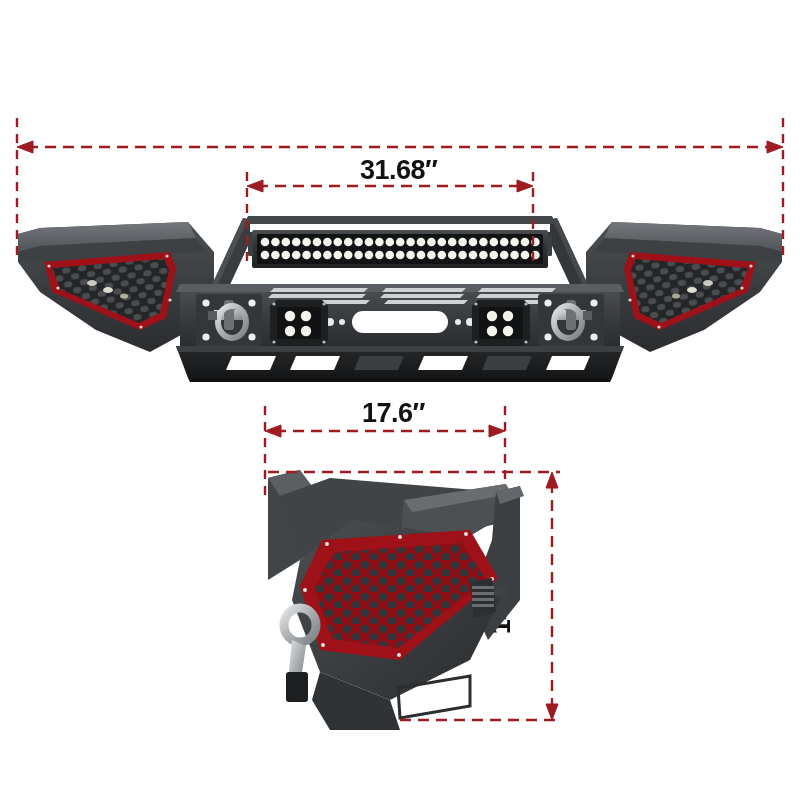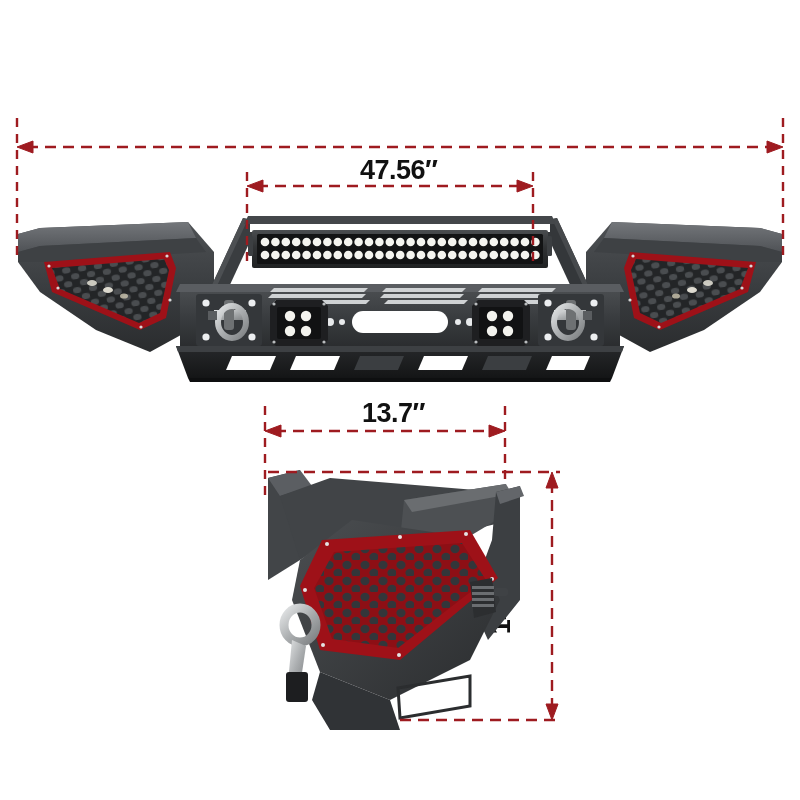--- a/index.html
+++ b/index.html
@@ -16,23 +16,23 @@
   }
   .vert{transform-origin:50% 50%;transform:rotate(-90deg);}
   svg.layer{position:absolute;left:0;top:0;width:800px;height:800px;}
 </style>
 </head>
 <body>
 
 <div id="stage">
 
 
-  <div class="dimtext" style="left:360px;top:155px;font-size:27px;">47.56″</div>
-
-  <div class="dimtext" style="left:362px;top:398px;font-size:27px;">13.7″</div>
+  <div class="dimtext" style="left:360px;top:155px;font-size:27px;">31.68″</div>
+
+  <div class="dimtext" style="left:362px;top:398px;font-size:27px;">17.6″</div>
 
   <div class="dimtext vert" style="left:463px;top:580px;font-size:27px;">14.49″</div>
 
   <svg class="layer" viewBox="0 0 800 800">
     <defs>
 
       <pattern id="hexmeshL" width="16" height="14" patternUnits="userSpaceOnUse" patternTransform="rotate(-8)">
         <rect width="16" height="14" fill="#232527"></rect>
         <ellipse cx="4" cy="4" rx="4.2" ry="3.1" fill="#4a4d50"></ellipse>
         <ellipse cx="12" cy="11" rx="4.2" ry="3.1" fill="#4a4d50"></ellipse>

